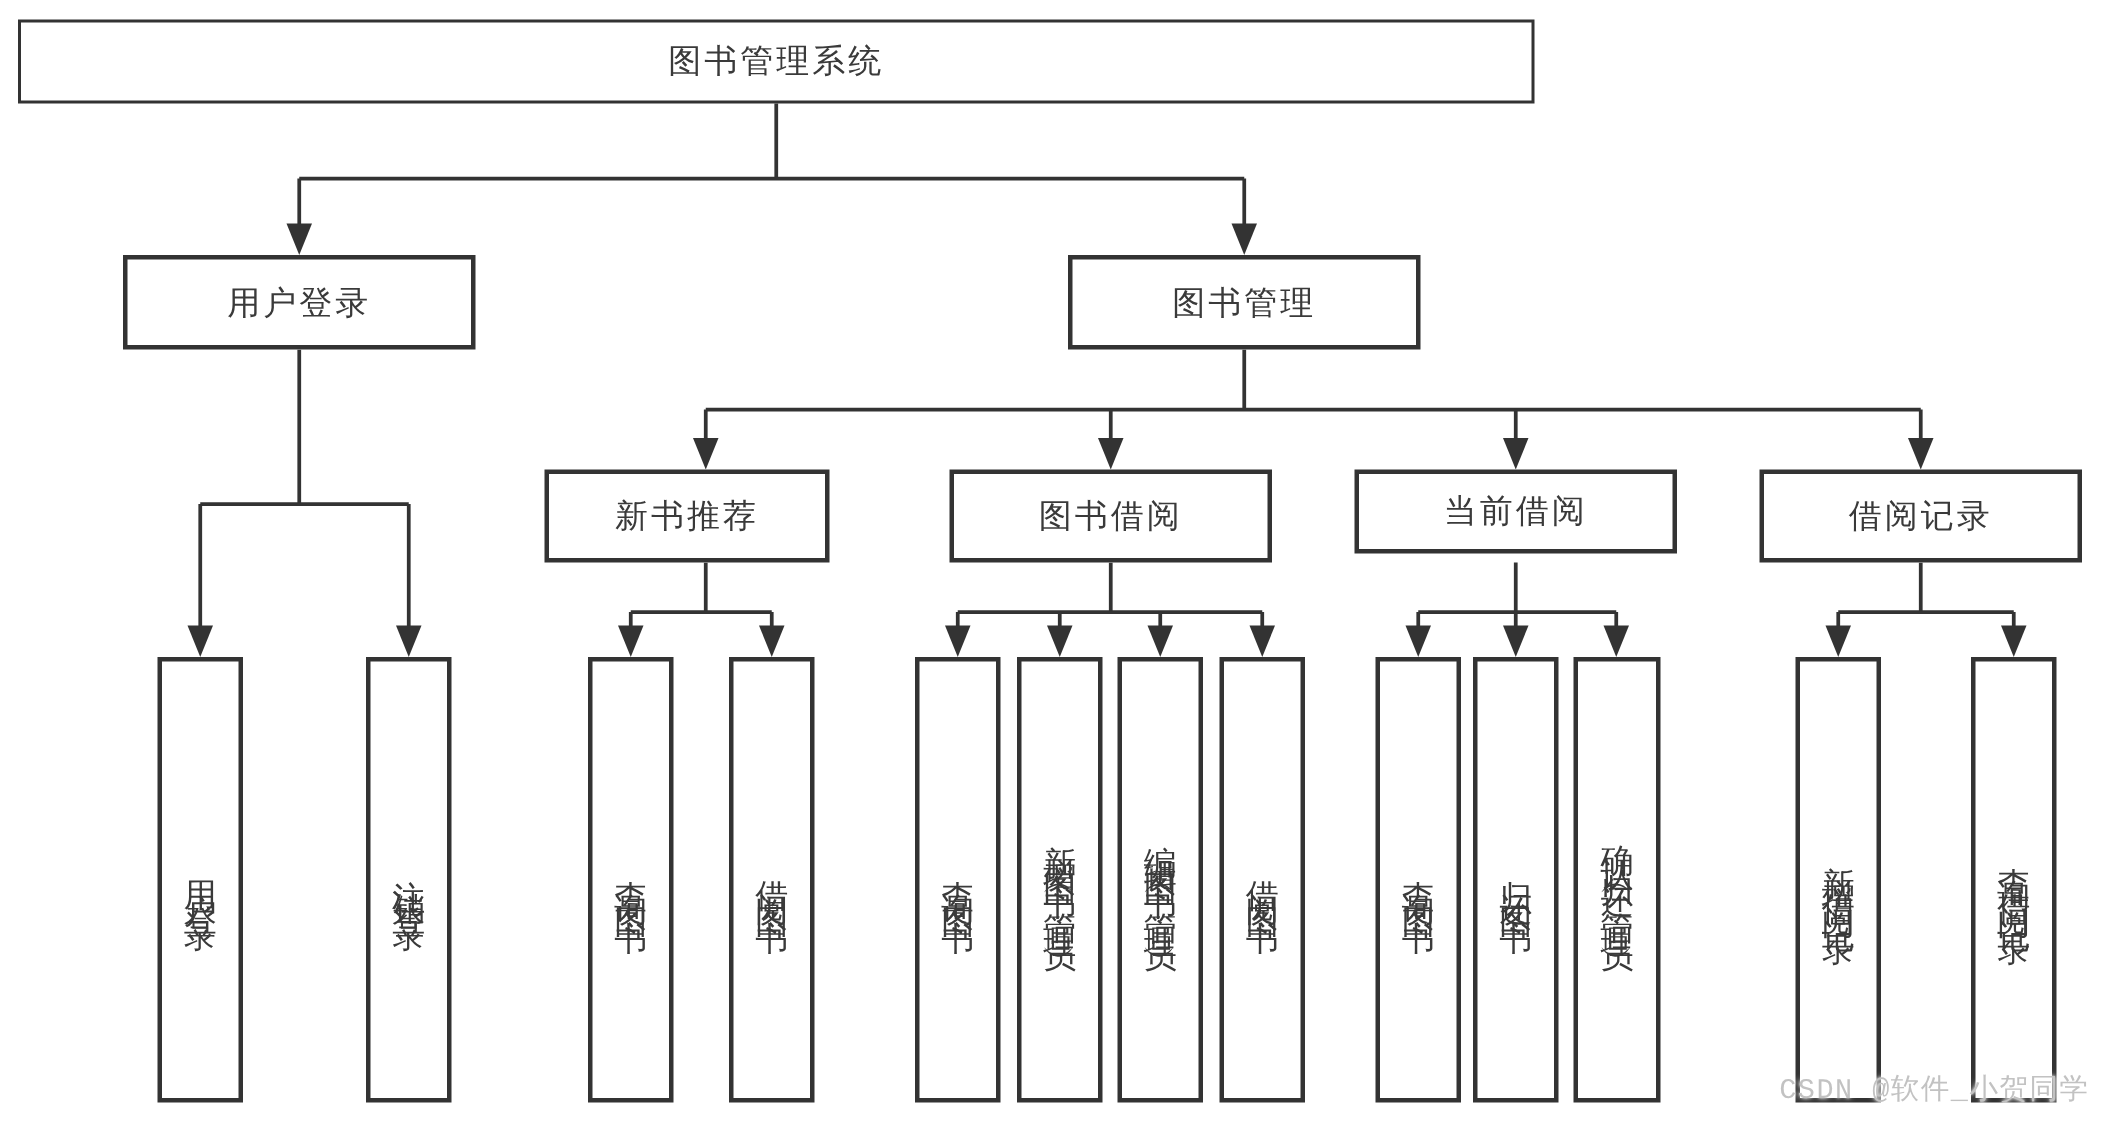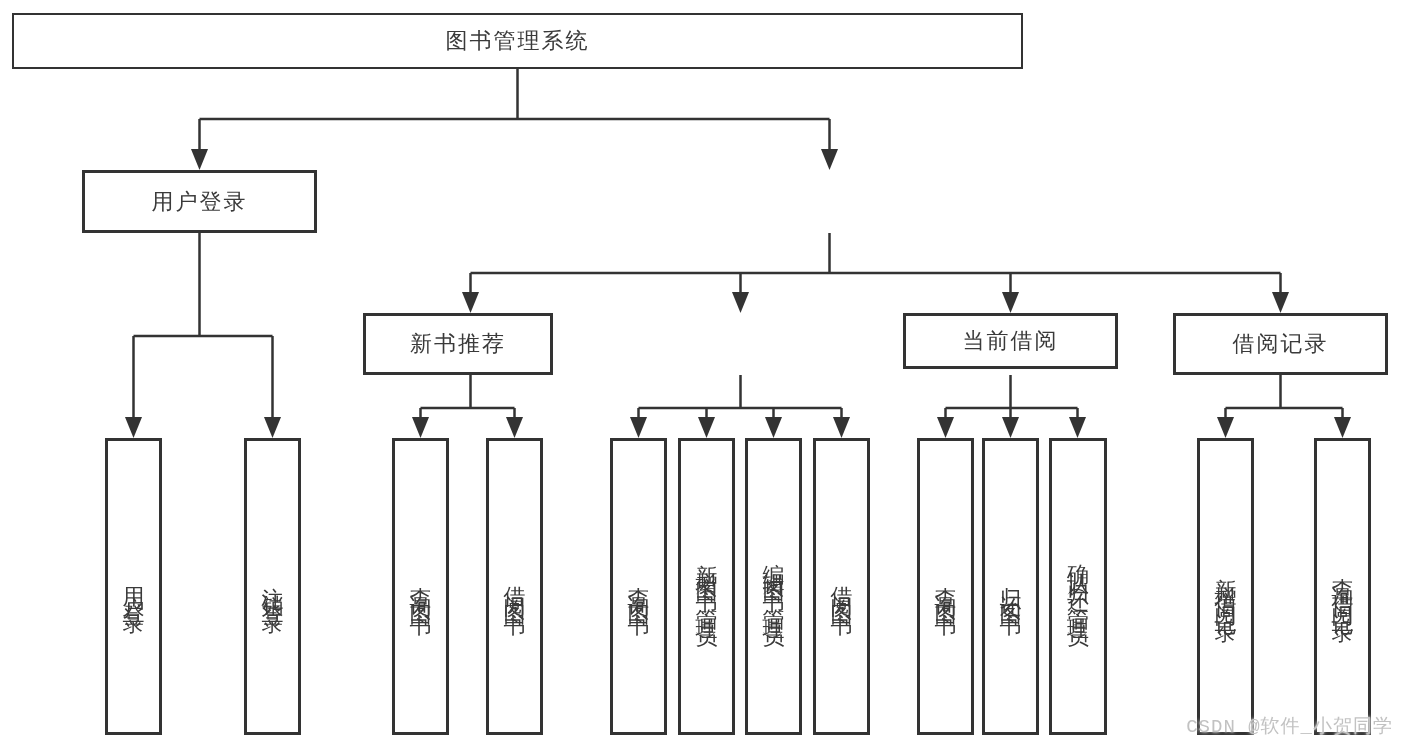--- a/index.html
+++ b/index.html
@@ -105,23 +105,29 @@
       <polygon class="arrow" points="1334,417 1351,417 1342.5,438"></polygon>
     </svg>
 
   <div class="node lvl-root" style="left:12px;top:13px;width:1011px;height:56px">
     <span class="h-label">图书管理系统</span>
   </div>
 
   <div class="node" style="left:82px;top:170px;width:235px;height:63px">
     <span class="h-label">用户登录</span>
   </div>
+  <div class="node" style="left:712px;top:170px;width:235px;height:63px">
+    <span class="h-label">图书管理</span>
+  </div>
 
   <div class="node" style="left:363px;top:313px;width:190px;height:62px">
     <span class="h-label">新书推荐</span>
+  </div>
+  <div class="node" style="left:633px;top:313px;width:215px;height:62px">
+    <span class="h-label">图书借阅</span>
   </div>
   <div class="node" style="left:903px;top:313px;width:215px;height:56px">
     <span class="h-label">当前借阅</span>
   </div>
   <div class="node" style="left:1173px;top:313px;width:215px;height:62px">
     <span class="h-label">借阅记录</span>
   </div>
 
   <div class="node leaf" style="left:105px;top:438px;width:57px;height:297px">
     <span class="v-label">用户登录</span>

